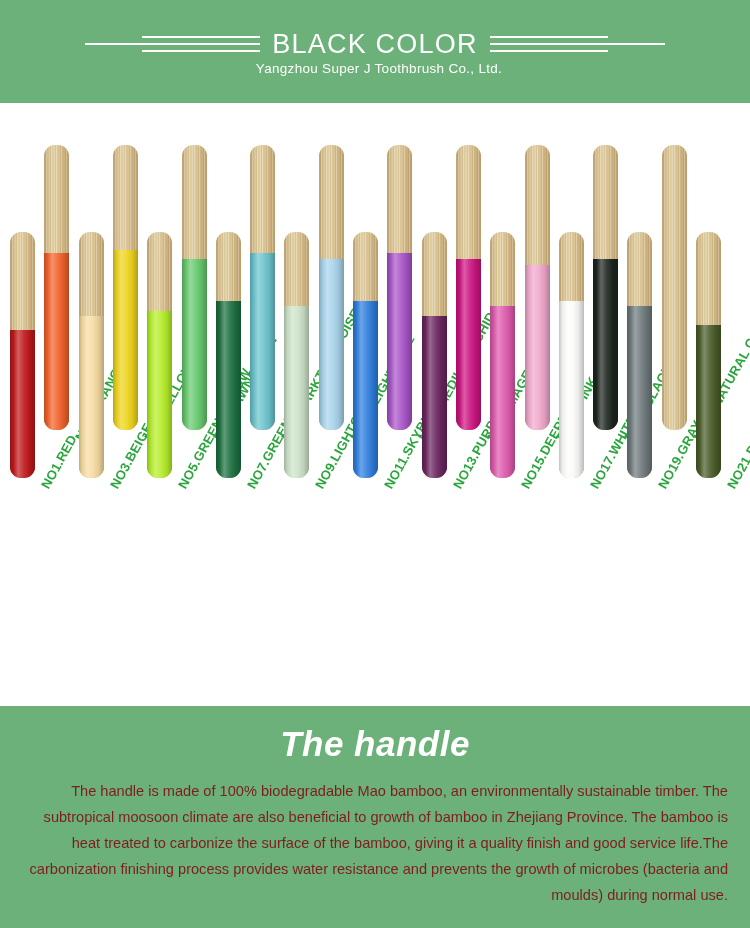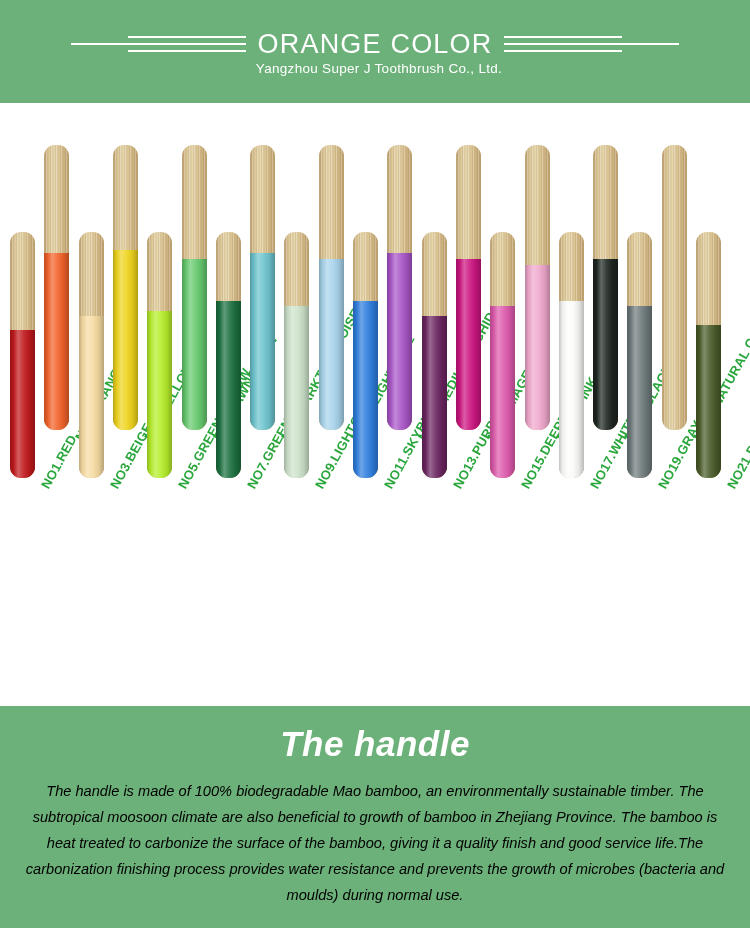--- a/index.html
+++ b/index.html
@@ -78,37 +78,37 @@
     position:absolute;left:0;top:706px;width:750px;height:222px;
     background:#6cb179;
   }
   .footer-title{
     position:absolute;left:0;top:18px;width:750px;text-align:center;
     color:#ffffff;font-size:35px;font-weight:bold;font-style:italic;
     font-family:"Liberation Sans",sans-serif;letter-spacing:.5px;
   }
   .footer-body{
     position:absolute;left:22px;top:72px;width:706px;
-    color:#000000;font-size:14.6px;font-style:italic;line-height:26px;
-    font-family:"Liberation Sans",sans-serif;text-align:center;
+    color:#7f1d1d;font-size:14.6px;line-height:26px;
+    font-family:"Liberation Sans",sans-serif;text-align:right;
   }
 </style>
 </head>
 <body>
 
 <div class="page">
 
   <div class="header">
     <div class="header-title-row">
       <span class="deco left">
         <i class="l1"></i>
           <i class="l2"></i>
           <i class="l3"></i>
       </span>
-      <span class="header-title">ORANGE COLOR</span>
+      <span class="header-title">BLACK COLOR</span>
       <span class="deco right">
         <i class="l1"></i>
           <i class="l2"></i>
           <i class="l3"></i>
       </span>
     </div>
     <div class="header-sub">Yangzhou Super J Toothbrush Co., Ltd.</div>
   </div>
 
   <div class="swatches" id="swatch-area">

